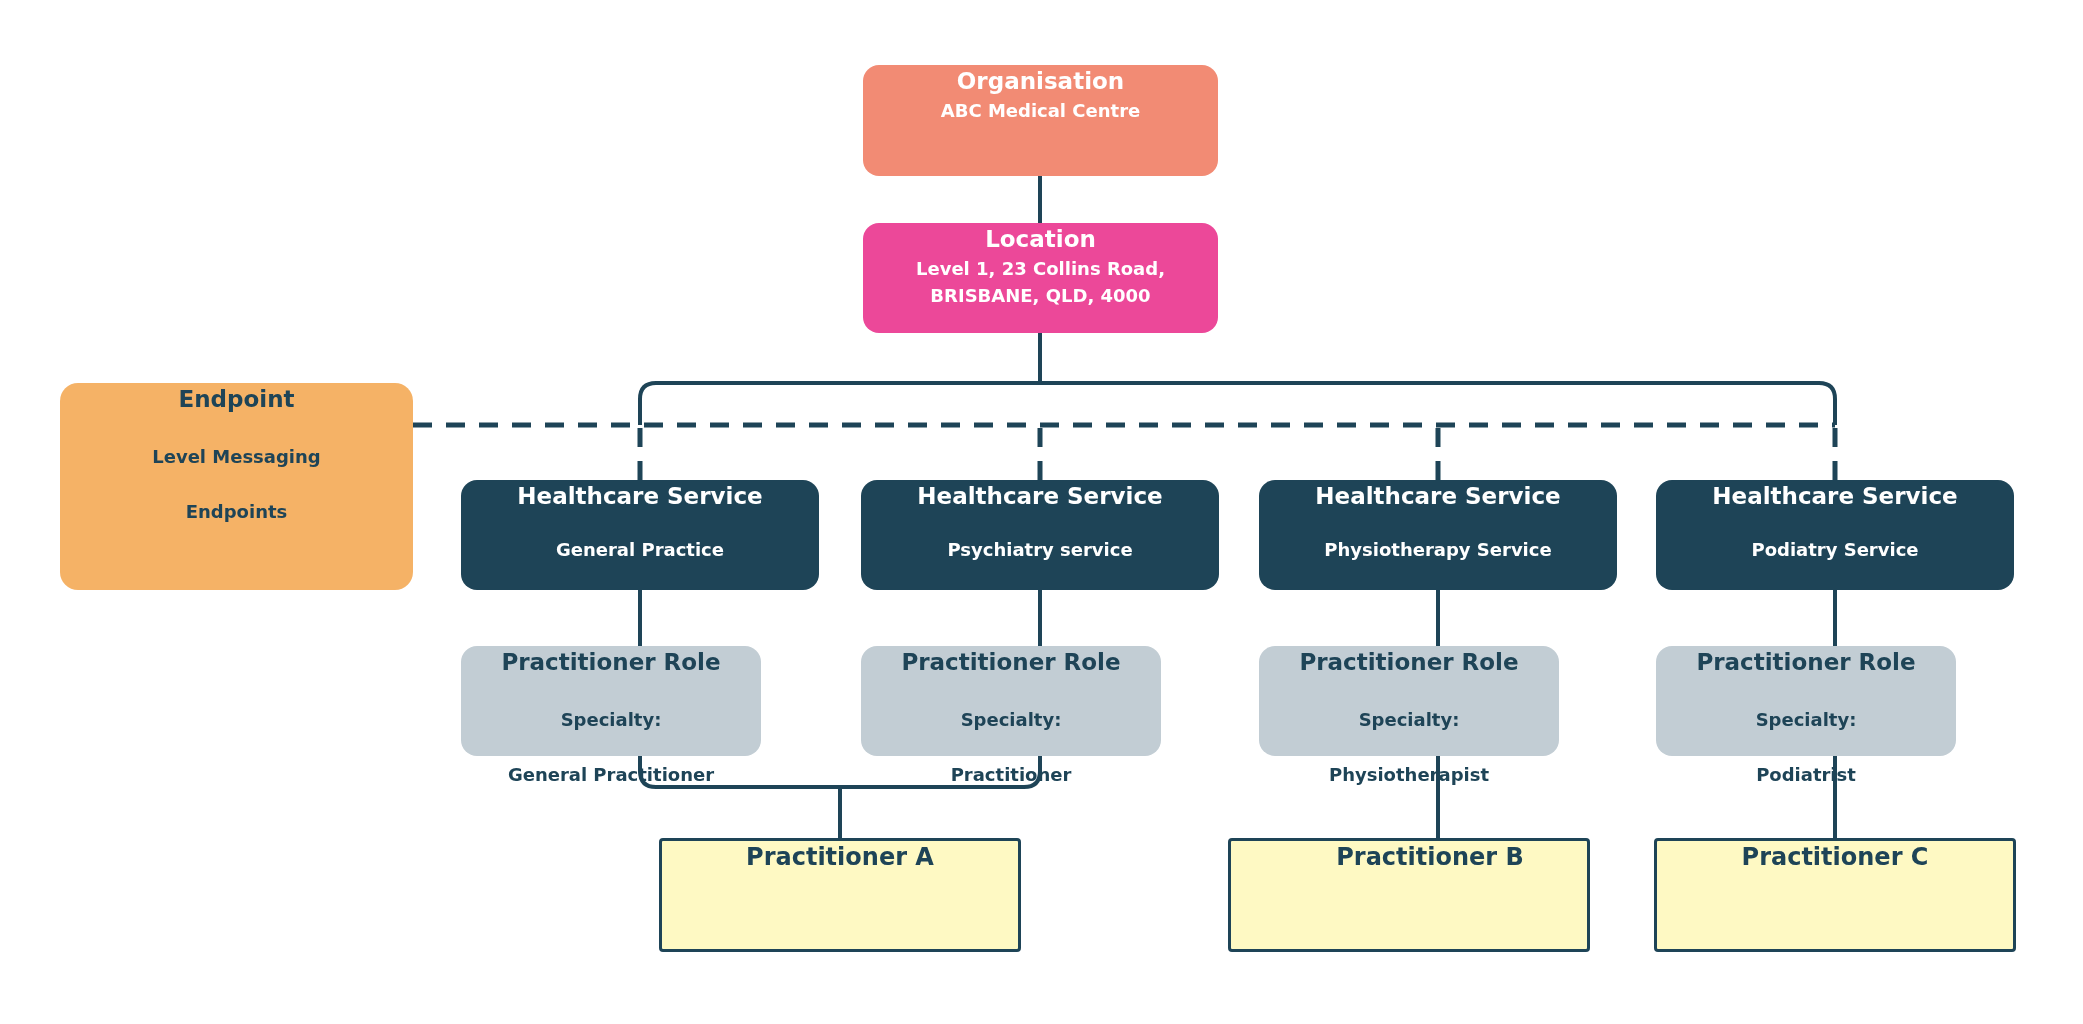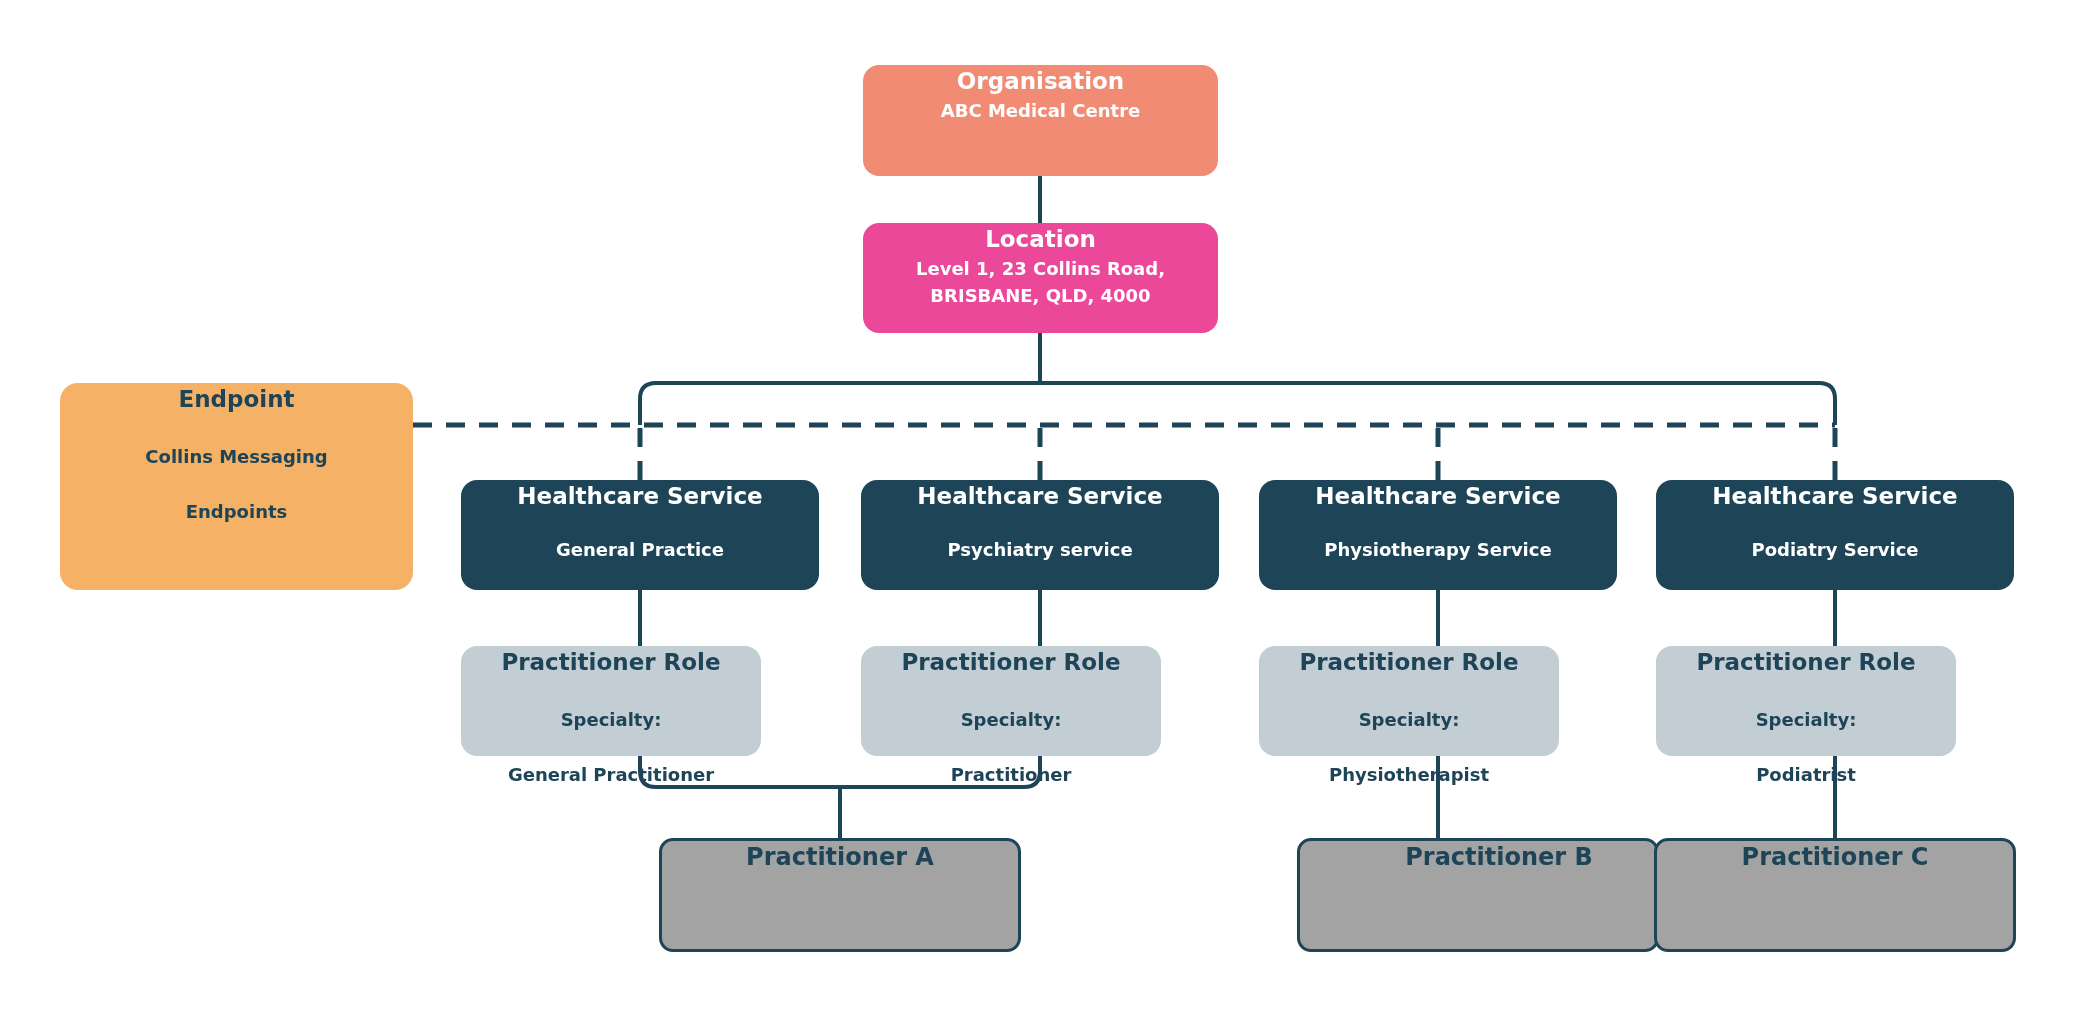--- a/index.html
+++ b/index.html
@@ -12,24 +12,24 @@
   .node .title{font-size:23px;line-height:32px;display:block;}
   .node .sub{font-size:18px;line-height:27px;display:block;}
   .on-dark{color:#ffffff;}
   .on-light{color:#1E4457;gap:28px;}
   .org{left:863px;top:65px;width:355px;height:111px;background:#F28B74;}
   .loc{left:863px;top:223px;width:355px;height:110px;background:#ec4899;}
   .endpoint{left:60px;top:383px;width:353px;height:207px;background:#F5B266;border-radius:18px;}
   .svc{top:480px;width:358px;height:110px;background:#1E4457;gap:24px;}
   .svc1{left:461px;} .svc2{left:861px;} .svc3{left:1259px;} .svc4{left:1656px;}
   .role{top:646px;width:300px;height:110px;background:#C2CDD4;}
-  .prac{top:838px;width:362px;height:114px;background:#a3a3a3;border:3px solid #1E4457;
-        border-radius:14px;box-sizing:border-box;}
+  .prac{top:838px;width:362px;height:114px;background:#fef9c3;border:3px solid #1E4457;
+        border-radius:4px;box-sizing:border-box;}
   .prac .title{font-size:24px;}
-  .pracA{left:659px;} .pracB{left:1297px;padding-left:42px;} .pracC{left:1654px;}
+  .pracA{left:659px;} .pracB{left:1228px;padding-left:42px;} .pracC{left:1654px;}
 </style>
 </head>
 <body>
 
 <div id="canvas">
 
   <svg class="wires" width="2083" height="1024" viewBox="0 0 2083 1024" aria-hidden="true">
 
     <g stroke="#1E4457" stroke-width="4" fill="none">
       <path d="M1040 176 V223"></path>
@@ -60,21 +60,21 @@
   </div>
 
   <div class="node loc on-dark">
     <span class="title">Location</span>
     <span class="sub">Level 1, 23 Collins Road,</span>
     <span class="sub">BRISBANE, QLD, 4000</span>
   </div>
 
   <div class="node endpoint on-light">
     <span class="title">Endpoint</span>
-    <span class="sub">Collins Messaging</span>
+    <span class="sub">Level Messaging</span>
     <span class="sub">Endpoints</span>
   </div>
 
   <div class="node svc svc1 on-dark">
     <span class="title">Healthcare Service</span>
     <span class="sub">General Practice</span>
   </div>
   <div class="node svc svc2 on-dark">
     <span class="title">Healthcare Service</span>
     <span class="sub">Psychiatry service</span>

